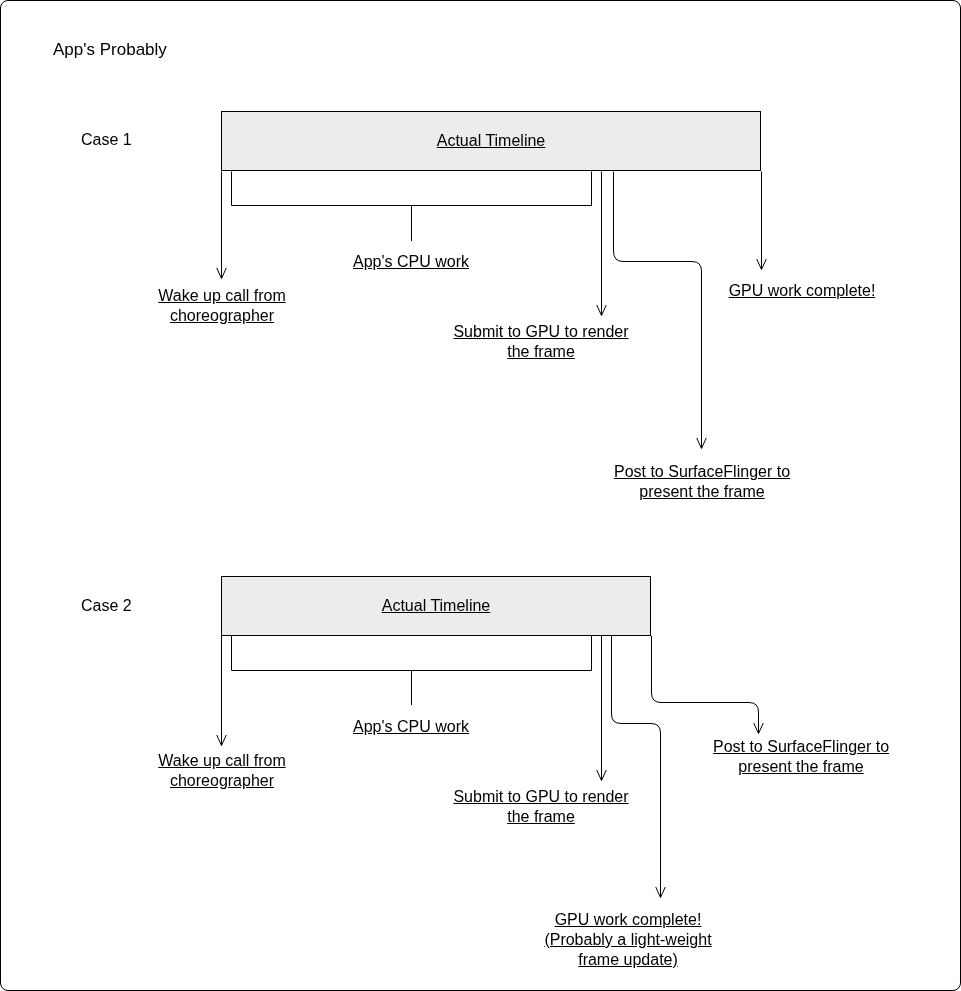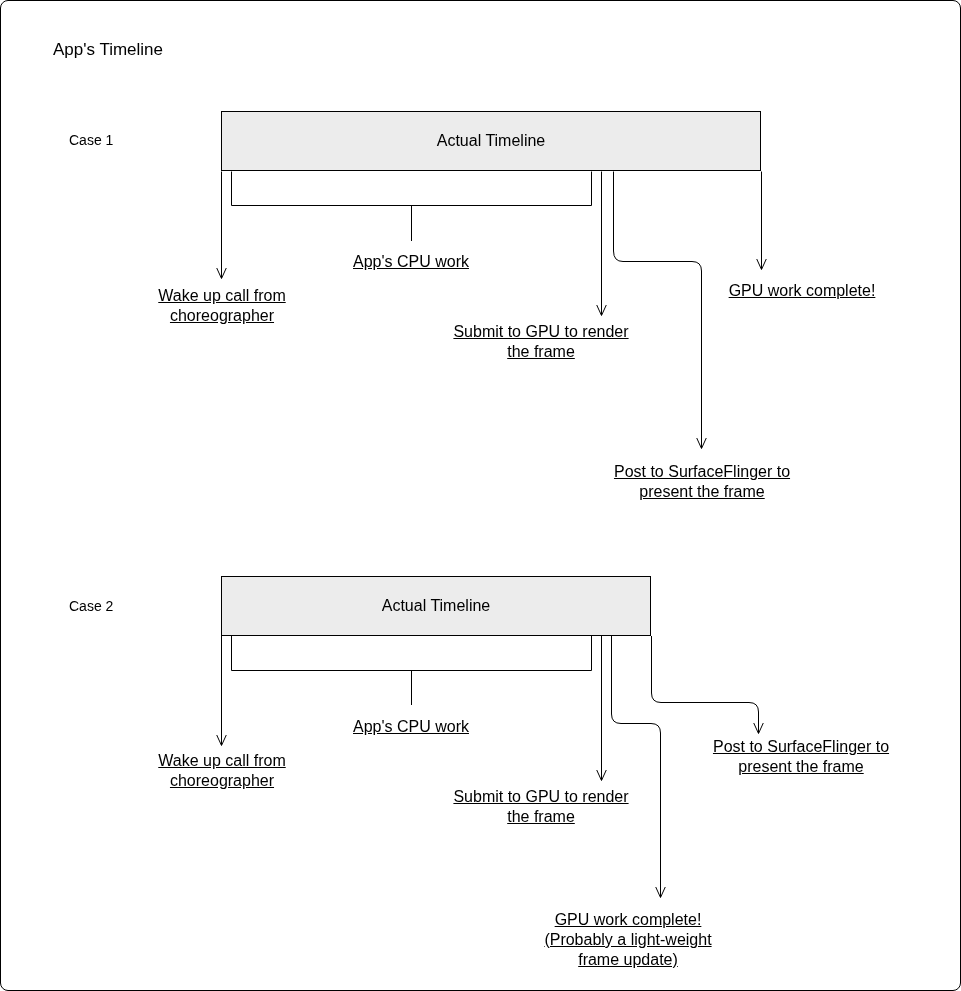--- a/index.html
+++ b/index.html
@@ -33,34 +33,35 @@
   .page-title {
     position: absolute;
     left: 52px;
     top: 39px;
     font-size: 17px;
     line-height: 20px;
     white-space: nowrap;
   }
   .case-label {
     position: absolute;
-    left: 68px;
-    font-size: 14px;
+    left: 80px;
+    font-size: 16px;
     line-height: 20px;
     white-space: nowrap;
   }
   .timeline-box {
     position: absolute;
     box-sizing: border-box;
     background: #ececec;
     border: 1px solid #000000;
     display: flex;
     align-items: center;
     justify-content: center;
     font-size: 16px;
+    text-decoration: underline;
   }
   .label {
     position: absolute;
     font-size: 16px;
     line-height: 20px;
     text-align: center;
     white-space: pre-line;
     text-decoration: underline;
   }
 </style>
@@ -84,21 +85,21 @@
     <path d="M760.5 170.5 V268" marker-end="url(#arrow)"></path>
 
     <path d="M220.5 635 V744" marker-end="url(#arrow)"></path>
     <path d="M230.5 635 V669.5 H590.5 V635"></path>
     <path d="M410.5 669.5 V704"></path>
     <path d="M600.5 635 V779" marker-end="url(#arrow)"></path>
     <path d="M610.5 635 V713 Q610.5 722.5 620 722.5 H650 Q659.5 722.5 659.5 732 V896" marker-end="url(#arrow)"></path>
     <path d="M650.5 635 V692 Q650.5 701.5 660 701.5 H748 Q757.5 701.5 757.5 711 V732" marker-end="url(#arrow)"></path>
   </svg>
 
-  <div class="page-title">App's Timeline</div>
+  <div class="page-title">App's Probably</div>
 
   <div class="case-label" style="top:129px;">Case 1</div>
 
   <div class="timeline-box" style="left:220px; top:110px; width:540px; height:60px;">
     <span>Actual Timeline</span>
   </div>
 
   <div class="label" style="left:111px; top:285px; width:220px;">Wake up call from
 choreographer</div>
 

